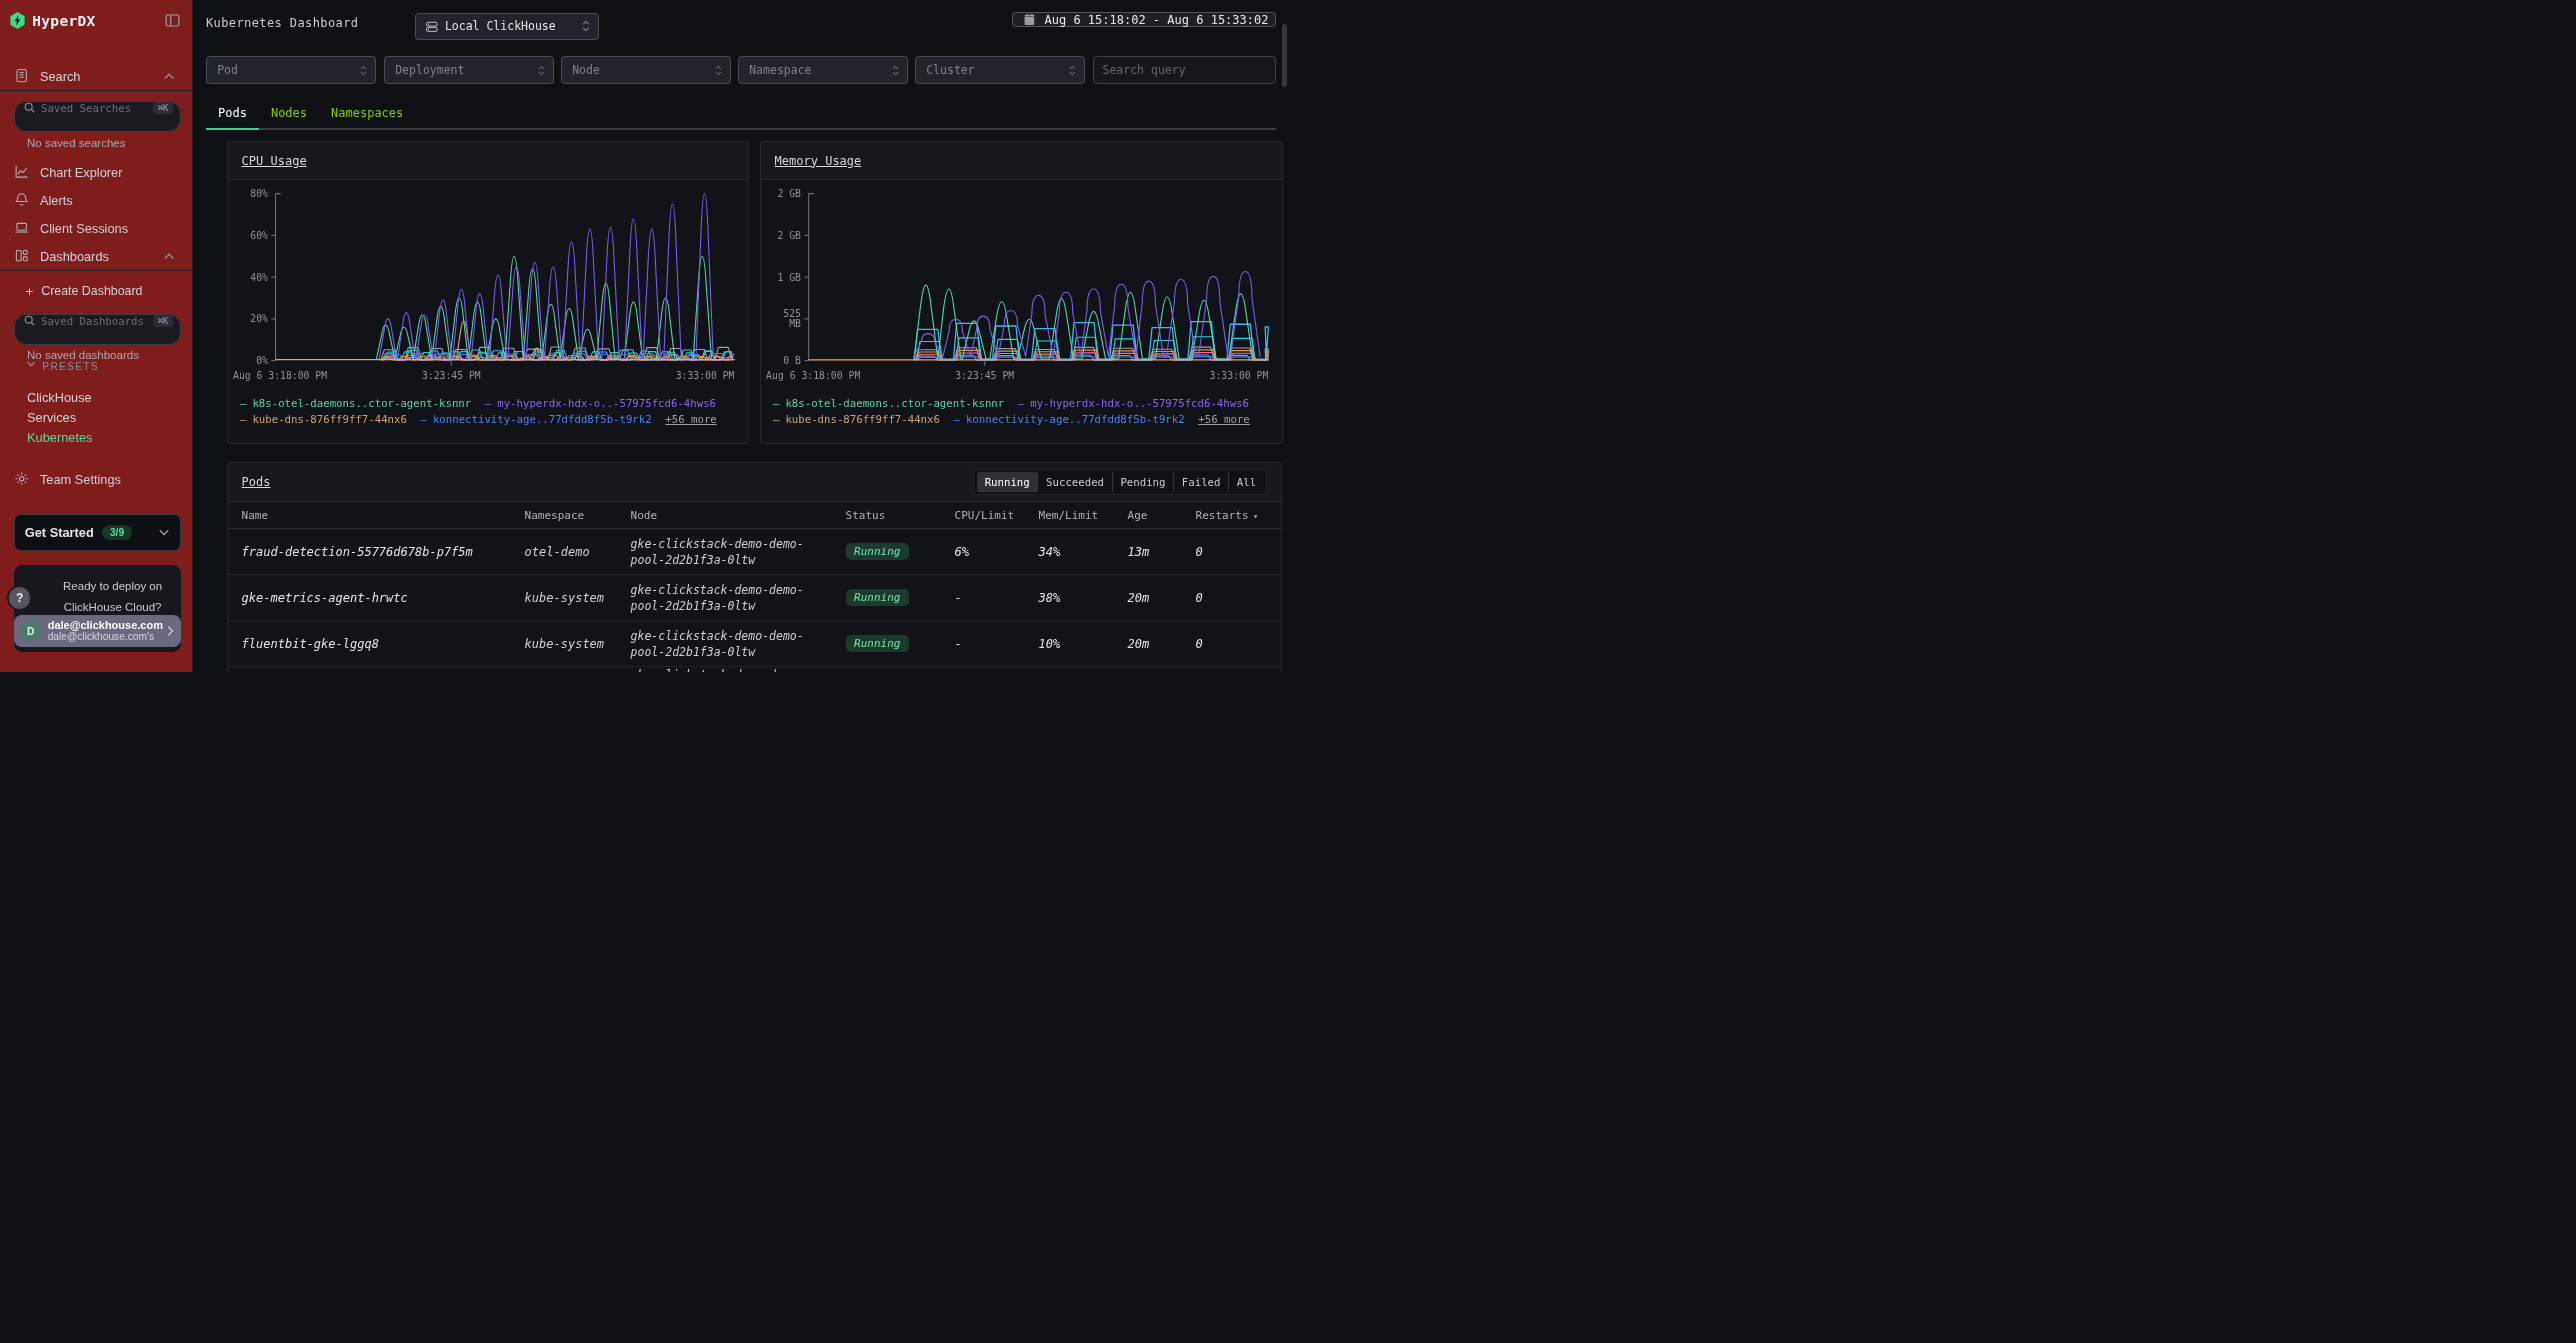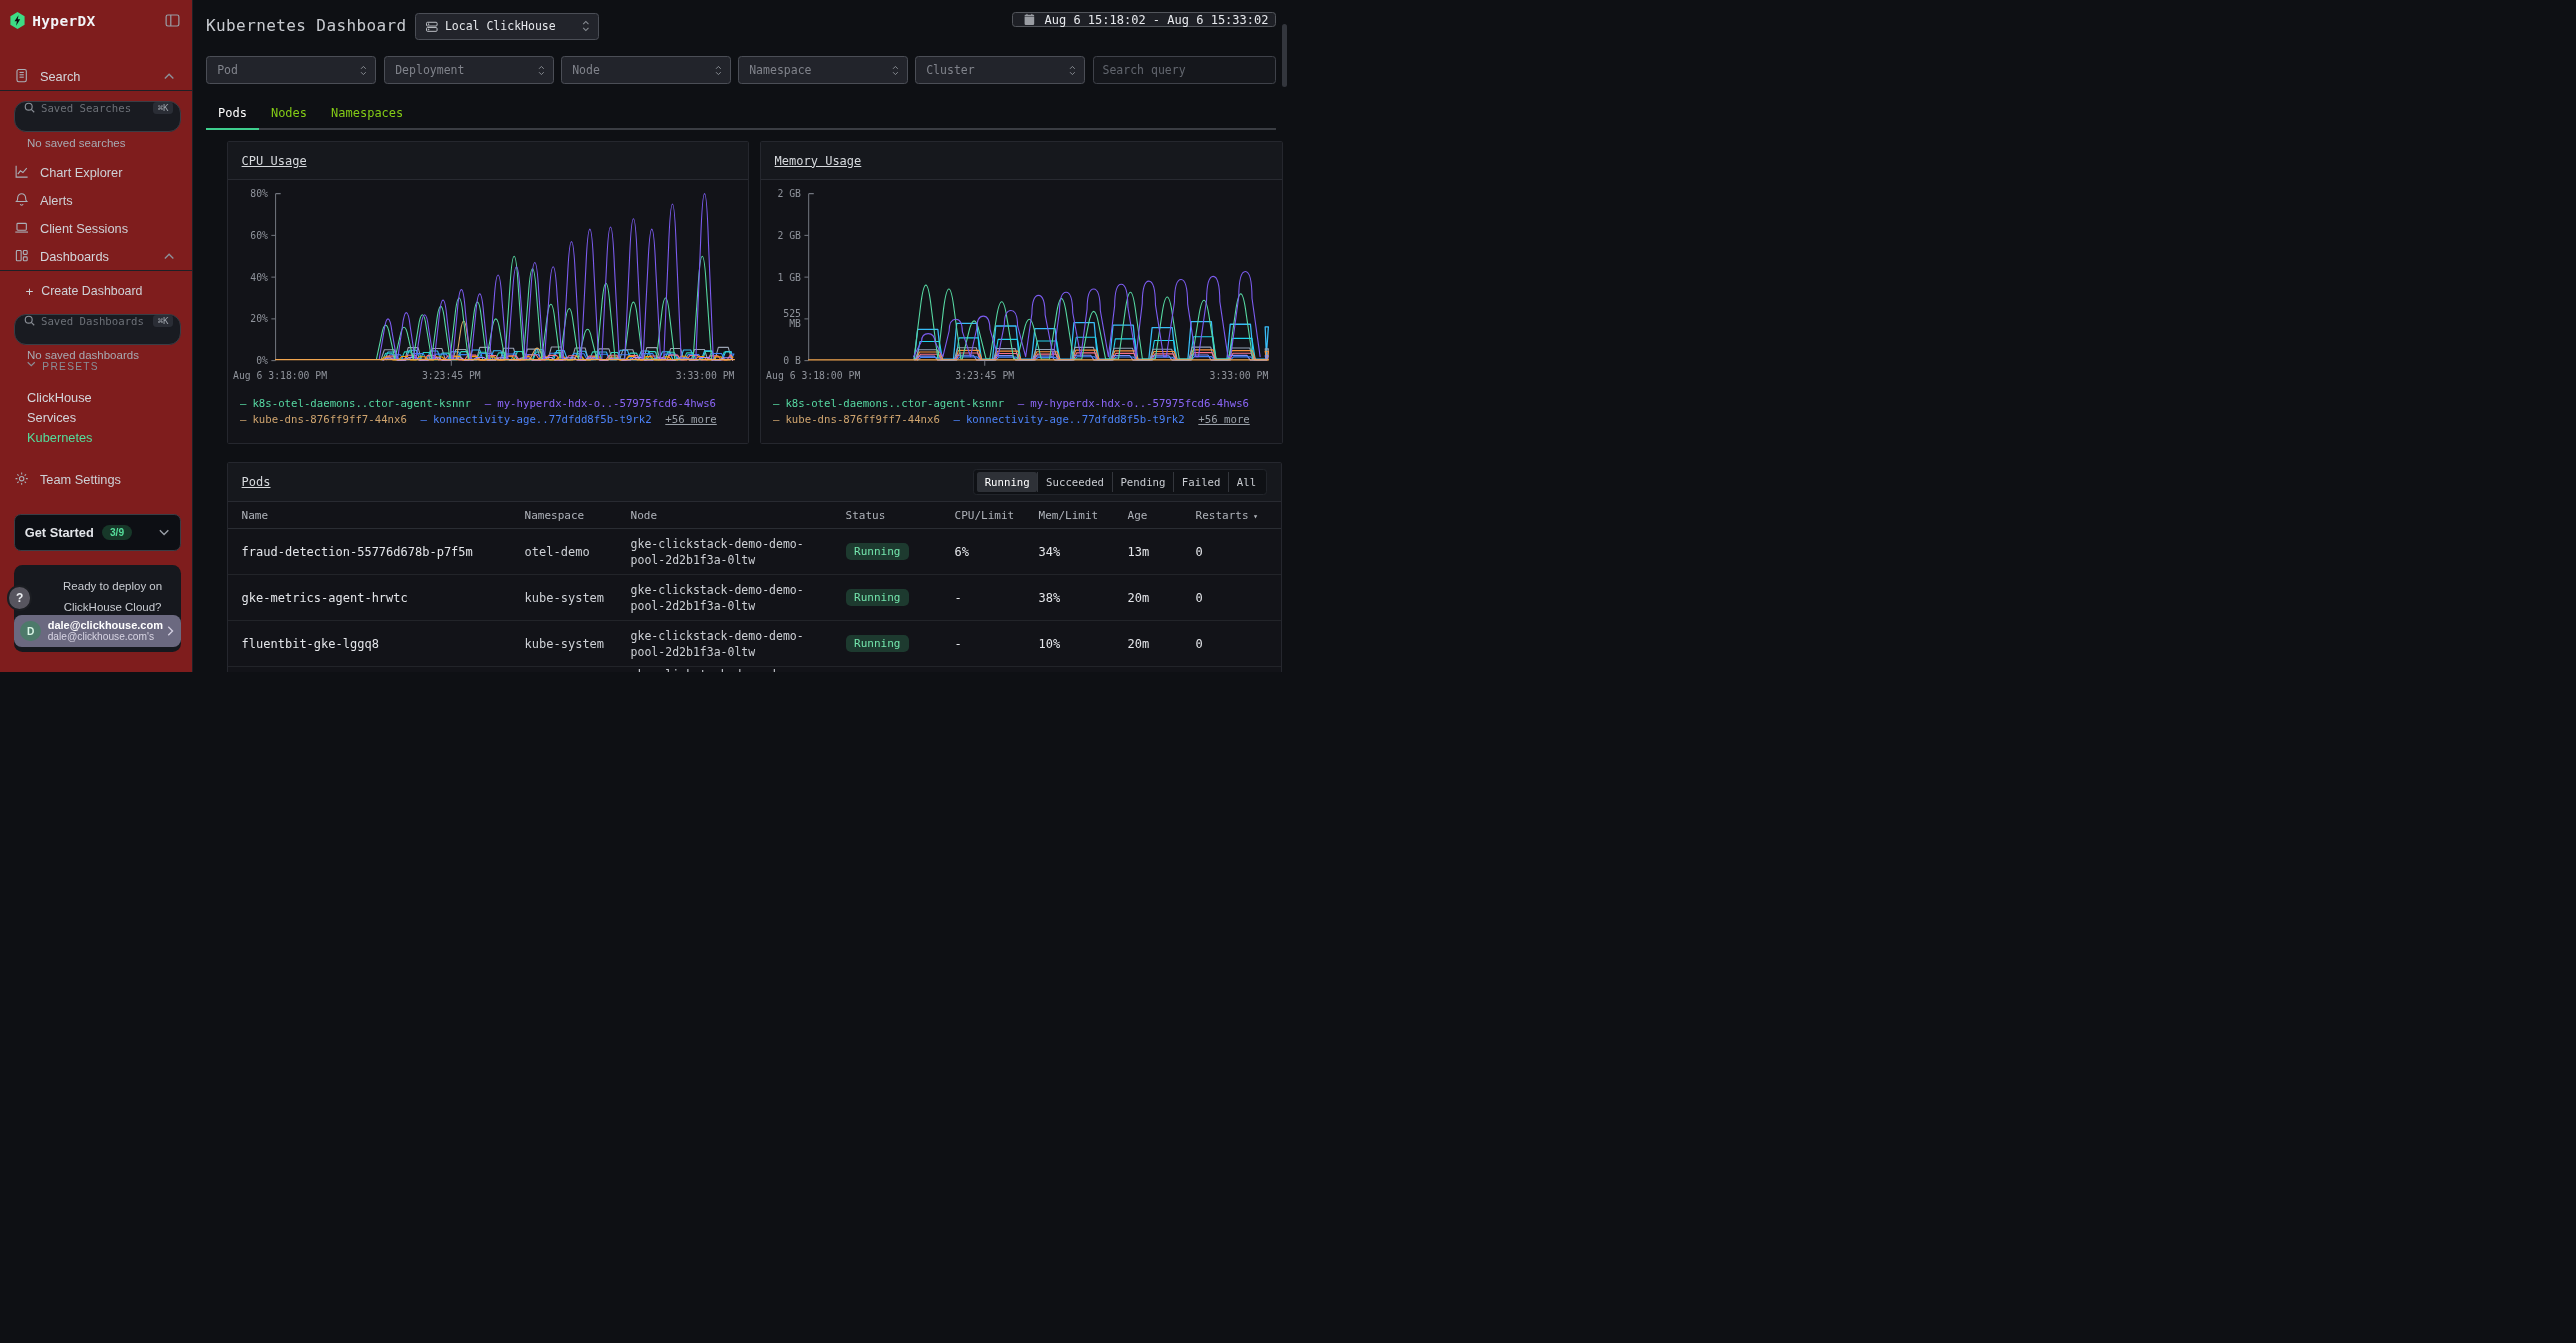--- a/index.html
+++ b/index.html
@@ -42,21 +42,21 @@
   #user-chip { position:absolute; left:13.6px; top:615px; width:167px; height:32px; background:#6b6980; border-radius:7.7px;
                display:flex; align-items:center; padding:0 6.8px; cursor:pointer;}
   #avatar { width:20.5px; height:20.5px; border-radius:50%; background:#4d7a6a; color:#d9f6e6; font-size:10.2px; font-weight:bold;
             display:flex; align-items:center; justify-content:center; flex:none;}
   #user-lines { margin-left:6.8px; line-height:12.4px; overflow:hidden; white-space:nowrap;}
   #user-email { font-size:11px; font-weight:bold; color:#ffffff;}
   #user-org { font-size:10.2px; color:#d9d6e4;}
   #user-chip .chev { margin-left:auto; color:#d3cfe0;}
 
   
-  #page-title { position:absolute; left:206px; top:16px; font-size:16px; color:#c8cbd0; letter-spacing:0.4px;}
+  #page-title { position:absolute; left:206px; top:16px; font-size:12px; color:#c8cbd0; letter-spacing:0.4px;}
   .boxctl { background:#22242b; border:0.9px solid #4b4e56; border-radius:3.4px; display:flex; align-items:center; cursor:pointer;}
   #source-select { position:absolute; left:415px; top:12.8px; width:184px; height:27px; padding:0 8.5px;}
   #source-select .lbl { font-size:11.5px; color:#e6e8ec; margin-left:6.8px;}
   #date-range { position:absolute; left:1012px; top:12px; width:264px; height:15px; background:#1e2026; border:0.9px solid #53565c;
                 border-radius:3.4px; display:flex; align-items:center; padding:0 10.2px; cursor:pointer;}
   #date-range .lbl { font-size:12px; color:#e8eaee; margin-left:8.5px; white-space:nowrap;}
   .updown { margin-left:auto; color:#8a8e95; flex:none;}
 
   
   .fselect { position:absolute; top:56px; height:28px; padding:0 8.5px 0 10.2px; }
@@ -90,21 +90,21 @@
   
   #pods-panel { left:227px; top:462px; width:1055px; height:358px; }
   #pods-hd { height:39px; }
   #seg { margin-left:auto; display:flex; align-items:center; background:#0f1115; border:0.9px solid #22252b; border-radius:3.4px; padding:2.6px;}
   .seg-item { font-family:"DejaVu Sans Mono", monospace; font-size:10.7px; color:#c9ccd1; padding:3.4px 7.7px; cursor:pointer;
               border-left:0.9px solid #33363c; }
   .seg-item:first-child { border-left:none; }
   .seg-item.active { background:#2e3137; border-radius:2.6px; color:#ffffff; }
   .tgrid { display:grid; grid-template-columns:283px 106px 215px 109px 84px 89px 68px 1fr; padding:0 13.6px; align-items:center;}
   #thead { height:27px; border-bottom:0.9px solid #2a2d33; font-family:"DejaVu Sans Mono", monospace; font-size:11px; color:#aeb2b9;}
-  .trow { height:46px; border-bottom:0.9px solid #222429; font-family:"DejaVu Sans Mono", monospace; font-size:12px; color:#e4e6ea; cursor:pointer;}
+  .trow { height:46px; border-bottom:0.9px solid #222429; font-family:"DejaVu Sans Mono", monospace; font-size:12px; color:#e4e6ea; cursor:pointer;font-style:italic;}
   .trow .ns, .trow .node { color:#cdd0d5; }
   .trow .node { font-size:11.5px; line-height:16px; }
   .pill { display:inline-block; background:#1d3a2f; color:#74e6ad; border-radius:5.1px; padding:1.7px 8.5px; font-size:11px;}
   #thead .sort { color:#aeb2b9; font-size:8.5px; margin-left:4.3px;}
   .row4 > div { align-self:start; padding-top:0px; line-height:16px;}
 
   
   #scrollbar { position:absolute; right:0.9px; top:24px; width:5.1px; height:63px; border-radius:2.6px; background:#33363d; }
 
   svg.icn { display:block; }

